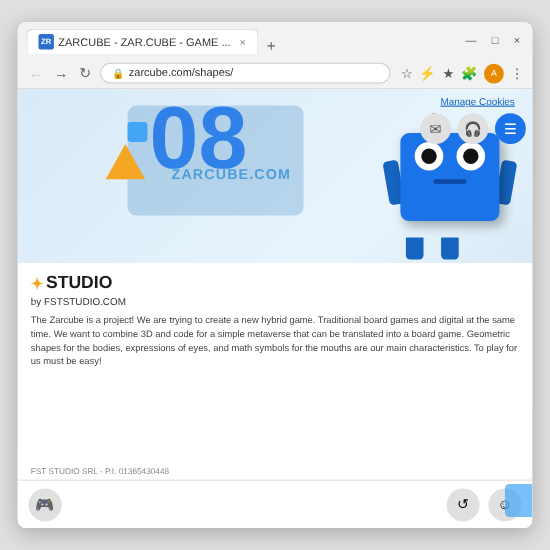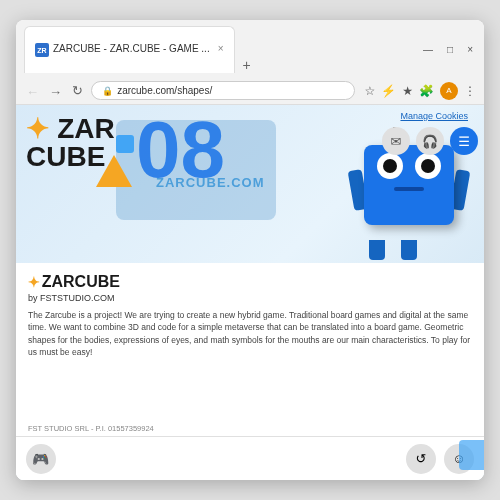--- a/index.html
+++ b/index.html
@@ -53,25 +53,25 @@
       align-items: center;
       justify-content: center;
       font-size: 7px;
       color: white;
       font-weight: bold;
     }
 
     .tab-active {
       background: #fff;
       border-radius: 6px 6px 0 0;
-      padding: 16px 10px;
+      padding: 4px 10px;
       font-size: 10px;
       color: #333;
       display: flex;
-      align-items: flex-start;
+      align-items: flex-end;
       gap: 4px;
       border: 1px solid #ddd;
       border-bottom: none;
     }
 
     .tab-close {
       font-size: 10px;
       color: #888;
       cursor: pointer;
       margin-left: 4px;
@@ -585,28 +585,20 @@
         <span>🎧</span>
       </div>
       <div class="icon-circle menu">
         <span>☰</span>
       </div>
     </div>
 
     <div class="hero-area">
       <div class="bg-box"></div>
 
-      <div class="zar-logo-large">
-        <div class="zar">
-          <span style="color:#f5a623;">✦</span> <span>ZAR</span>
-        </div>
-        <div class="cube">
-          <span>CUBE</span>
-        </div>
-      </div>
 
       <div class="number-07">08</div>
       <div class="zarcube-com">ZARCUBE.COM</div>
 
       <div class="pyramid-deco"></div>
       <div class="small-cube-deco"></div>
 
       <div class="cube-character">
         <div class="cube-antenna">
           <div class="cube-antenna-arm"></div>
@@ -630,27 +622,27 @@
           <div class="cube-leg"></div>
           <div class="cube-leg"></div>
         </div>
       </div>
     </div>
 
     <div class="content-section">
       <div class="brand-row">
         <div class="brand-logo-small">
           <span class="star-icon">✦</span>
-          <span>ZARCUBE</span>
+          <span>STUDIO</span>
         </div>
       </div>
       <div class="byline">by FSTSTUDIO.COM</div>
       <div class="description-text">The Zarcube is a project! We are trying to create a new hybrid game. Traditional board games and digital at the same time. We want to combine 3D and code for a simple metaverse that can be translated into a board game. Geometric shapes for the bodies, expressions of eyes, and math symbols for the mouths are our main characteristics. To play for us must be easy!</div>
 
-      <div class="bottom-footer-text">FST STUDIO SRL - P.I. 01557359924</div>
+      <div class="bottom-footer-text">FST STUDIO SRL - P.I. 01365430448</div>
     </div>
 
     <div class="bottom-bar">
       <div class="bottom-left">
         <div class="game-icon-btn">
           <span>🎮</span>
         </div>
       </div>
       <div class="bottom-right">
         <div class="bottom-icon-btn">

